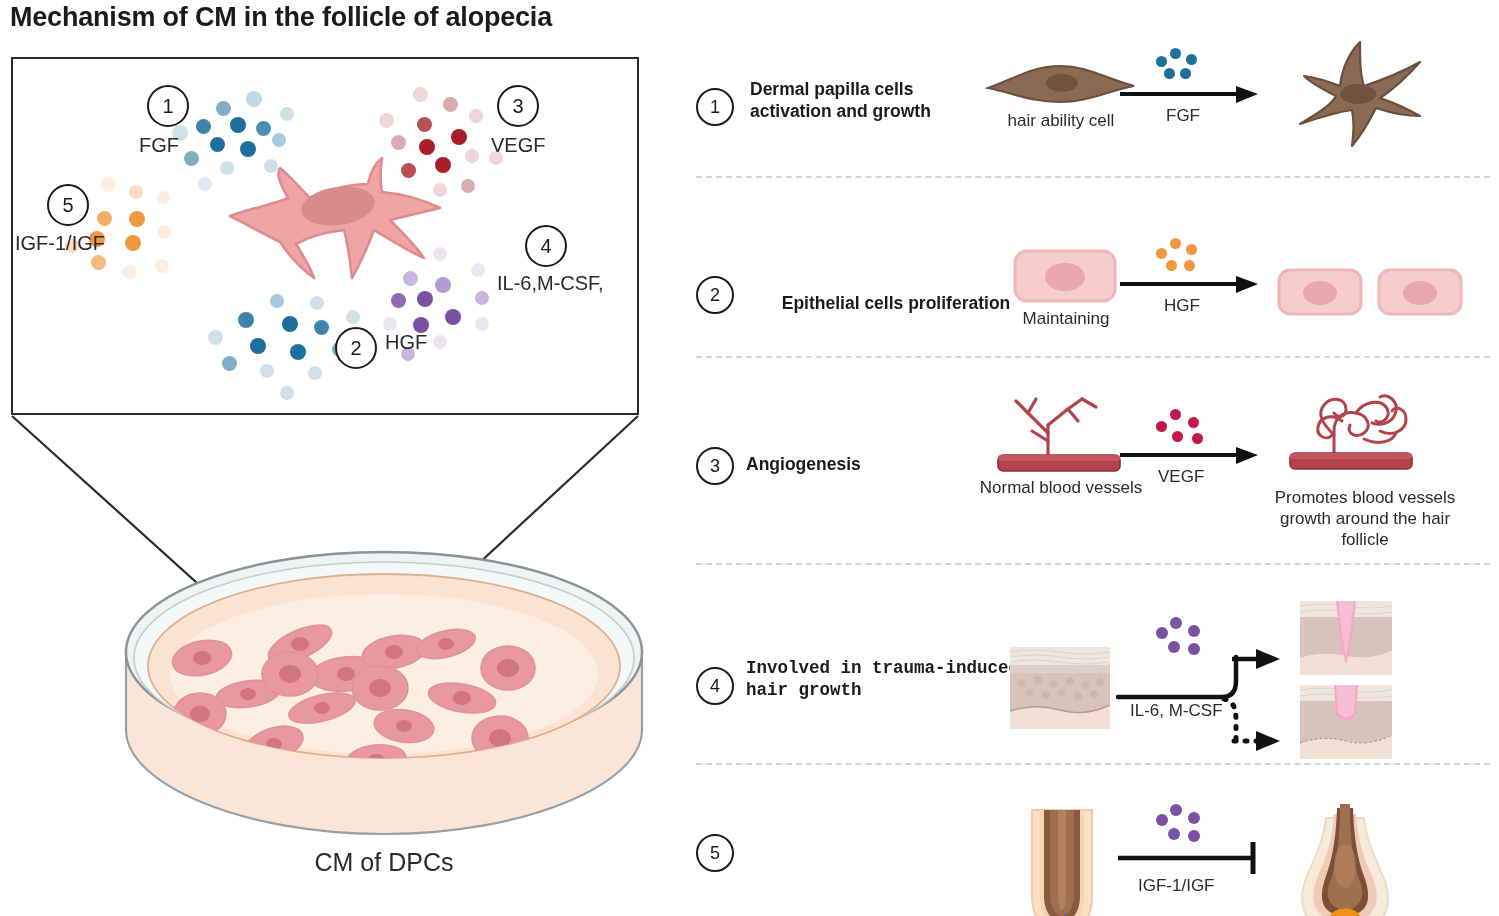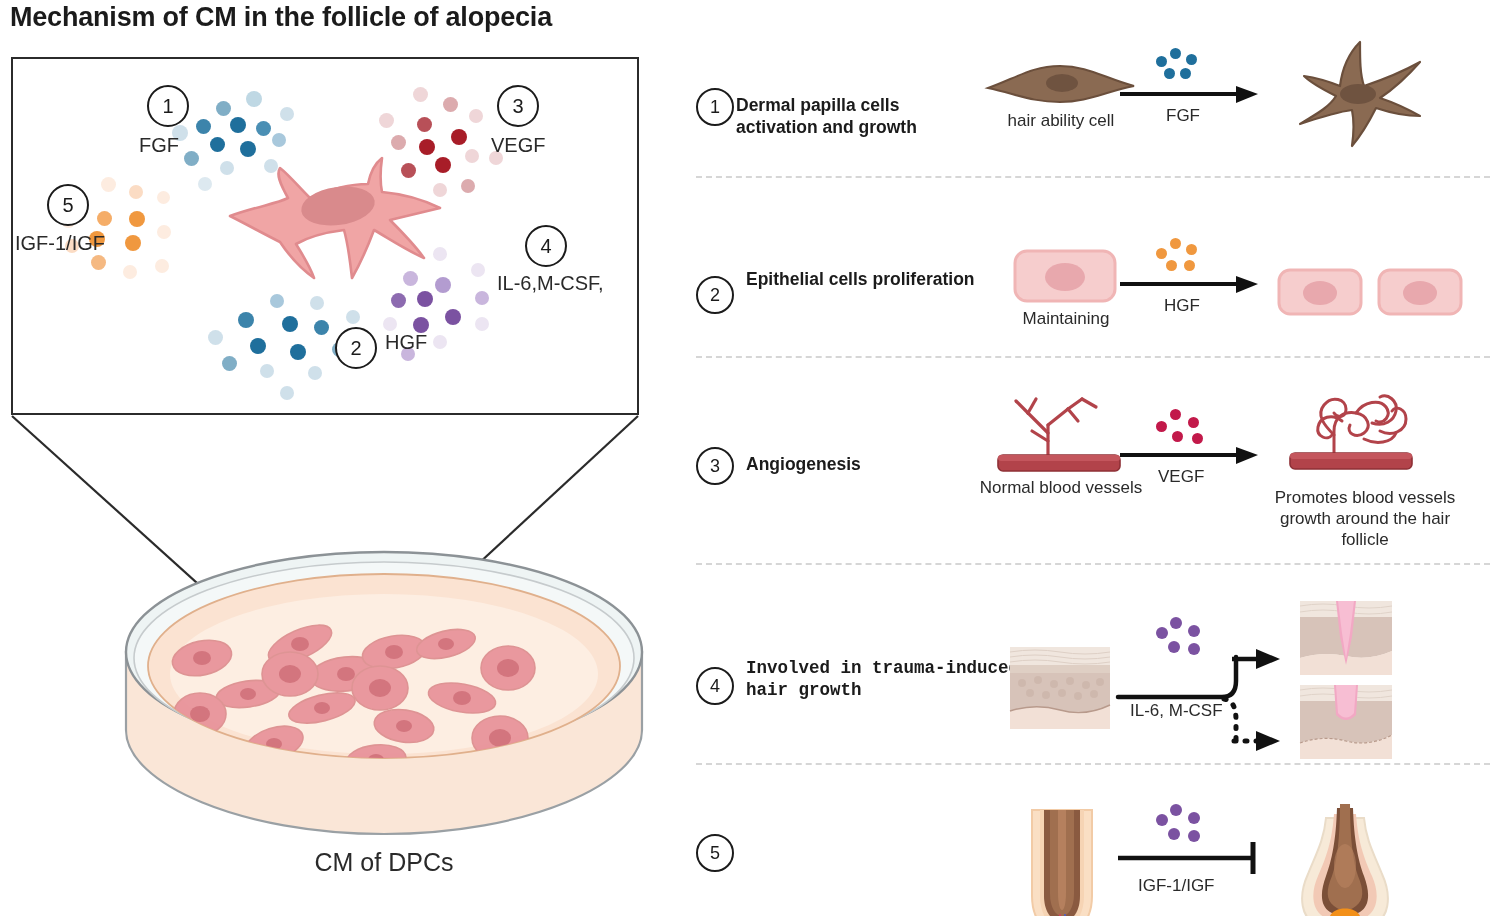--- a/index.html
+++ b/index.html
@@ -233,21 +233,21 @@
   </g>
 </svg>
 <div id="dish-caption">CM of DPCs</div>
 
 <div id="right-col">
 
   <div class="row" style="top:0px;height:136px;">
     <div class="idx-circle row-num" style="left:6px;top:48px;">
       <span>1</span>
     </div>
-    <div class="row-title" style="left:46px;top:38px;width:280px;margin-top:16px;">Dermal papilla cells
+    <div class="row-title" style="left:60px;top:38px;width:280px;">Dermal papilla cells
 activation and growth</div>
 
     <svg style="position:absolute;left:296px;top:18px;width:150px;height:48px;" viewBox="0 0 150 48">
       <path d="M2 30 C30 20 46 8 74 8 C102 8 118 20 148 28 C118 34 102 44 74 44 C46 44 30 36 2 30 Z" fill="#8a6a52" stroke="#6b4f3c" stroke-width="2"></path>
       <ellipse cx="76" cy="25" rx="16" ry="9" fill="#6f5340"></ellipse>
     </svg>
     <div class="sub-cap" style="left:286px;top:70px;width:170px;">hair ability cell</div>
 
     <div style="position:absolute;left:466px;top:8px;width:50px;height:36px;">
       <span class="dot" style="left:14px;top:0px;width:11px;height:11px;background:#1f6f9c"></span>
@@ -270,21 +270,21 @@
                C84 80 76 94 66 106 C68 92 68 80 66 70 C50 72 32 78 14 84 Z" fill="#8a6a52" stroke="#6b4f3c" stroke-width="2.2" stroke-linejoin="round"></path>
       <ellipse cx="72" cy="54" rx="18" ry="10" fill="#6f5340"></ellipse>
     </svg>
     <div class="sep" style="top:136px;"></div>
   </div>
 
   <div class="row" style="top:176px;height:140px;">
     <div class="idx-circle row-num" style="left:6px;top:60px;">
       <span>2</span>
     </div>
-    <div class="row-title" style="left:56px;top:52px;width:300px;">Epithelial cells proliferation</div>
+    <div class="row-title" style="left:56px;top:76px;width:300px;text-align:center;">Epithelial cells proliferation</div>
 
     <svg style="position:absolute;left:322px;top:32px;width:106px;height:56px;" viewBox="0 0 106 56">
       <rect x="3" y="3" width="100" height="50" rx="12" fill="#f6cdcd" stroke="#f0b5b5" stroke-width="3"></rect>
       <ellipse cx="53" cy="29" rx="20" ry="14" fill="#e8a8ad"></ellipse>
     </svg>
     <div class="sub-cap" style="left:320px;top:92px;width:112px;">Maintaining</div>
 
     <div style="position:absolute;left:466px;top:22px;width:50px;height:36px;">
       <span class="dot" style="left:14px;top:0px;width:11px;height:11px;background:#f0983f"></span>
       <span class="dot" style="left:0px;top:10px;width:11px;height:11px;background:#f0983f"></span>

